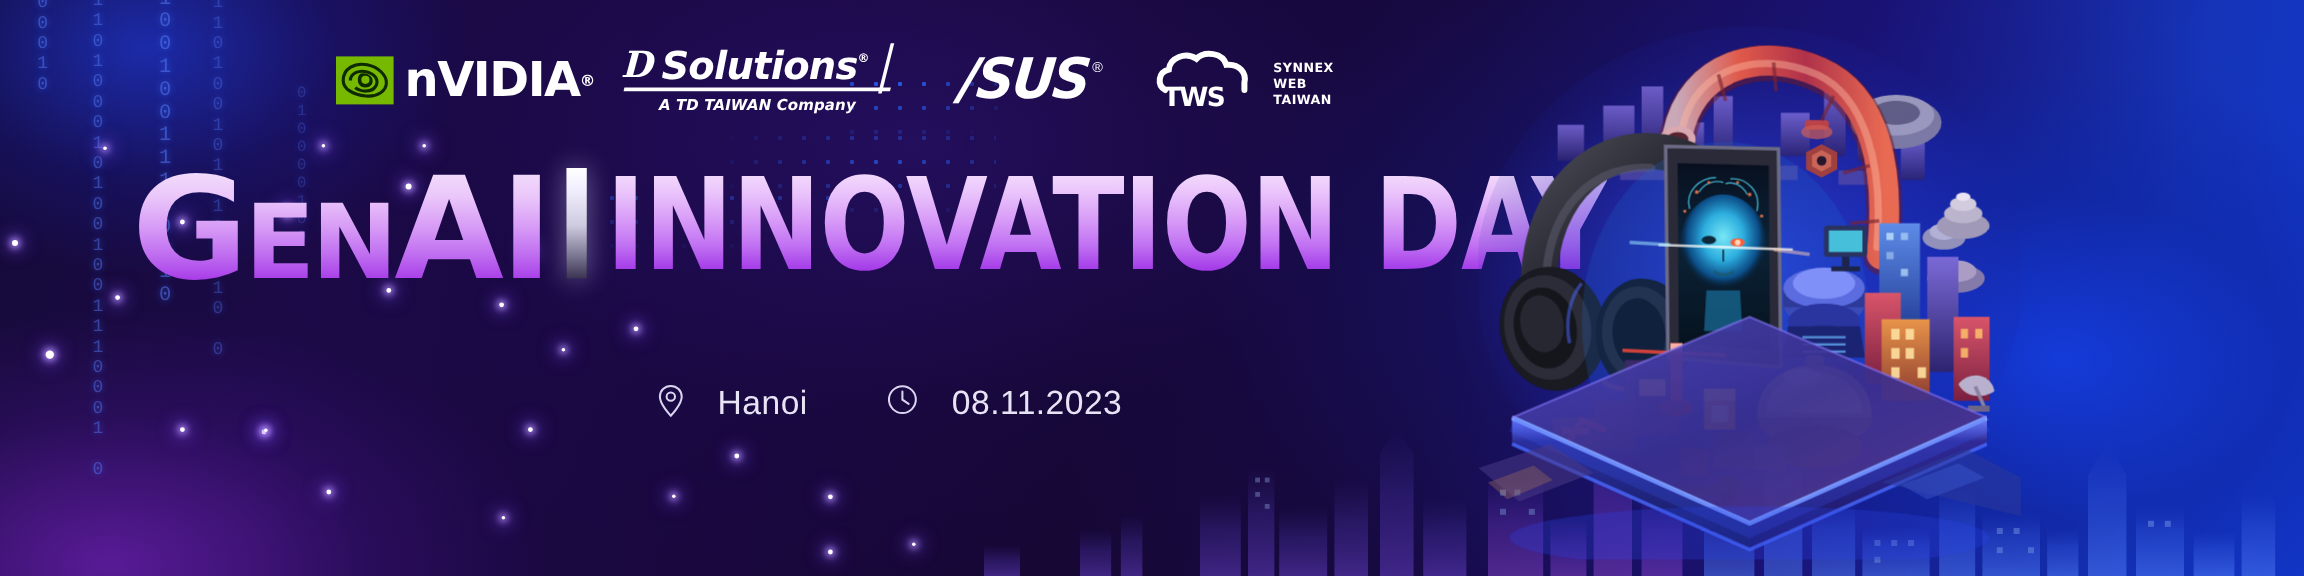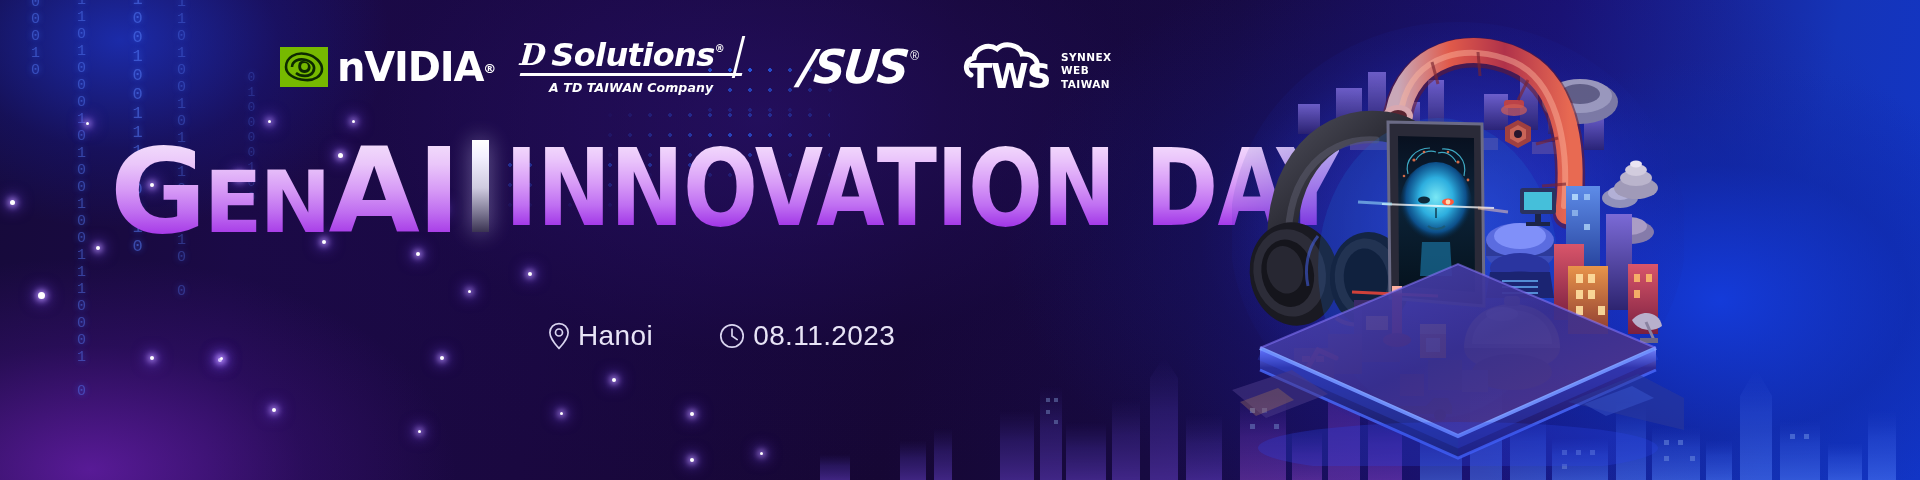--- a/index.html
+++ b/index.html
@@ -121,21 +121,21 @@
     transform:skewX(-6deg) scaleY(1.06);
   }
   .asus .rsup{ color:#fff; font-size:12px; margin-left:3px; margin-top:4px; }
 
   
   .tws{ margin-left:44px; align-items:flex-end; gap:6px; }
   .tws-left{ position:relative; width:92px; height:56px; }
   .tws-cloud{ position:absolute; left:0; top:2px; }
   .tws-word{
     position:absolute; left:6px; bottom:2px;
-    color:#fff; font-size:34px; font-weight:bold; letter-spacing:-1.4px;
+    color:#fff; font-size:22px; font-weight:bold; letter-spacing:-1.4px;
     line-height:1; font-family:"DejaVu Sans", sans-serif;
   }
   .tws-sub{
     display:flex; flex-direction:column; justify-content:flex-end;
     color:#fff; font-size:10.5px; font-weight:bold; line-height:1.28;
     letter-spacing:.4px; padding-bottom:4px;
     font-family:"DejaVu Sans", sans-serif;
   }
 
   
@@ -187,21 +187,21 @@
     text-shadow:0 0 14px rgba(160,120,255,.55);
   }
 
   #meta{
     position:absolute; left:548px; top:320px;
     display:flex; align-items:center; gap:66px;
     color:#e8e4f6; font-size:28px; font-weight:400;
     font-family:"Liberation Sans", sans-serif;
     letter-spacing:.4px;
   }
-  .meta-item{ display:flex; align-items:center; gap:8px; white-space:nowrap; }
+  .meta-item{ display:flex; gap:28px; white-space:nowrap; }
   .meta-item svg{ flex:0 0 auto; }
 
   
   #illo{
     position:absolute; left:1232px; top:18px;
     width:452px; height:448px;
   }
   #illo svg{ display:block; }
 </style>
 </head>

